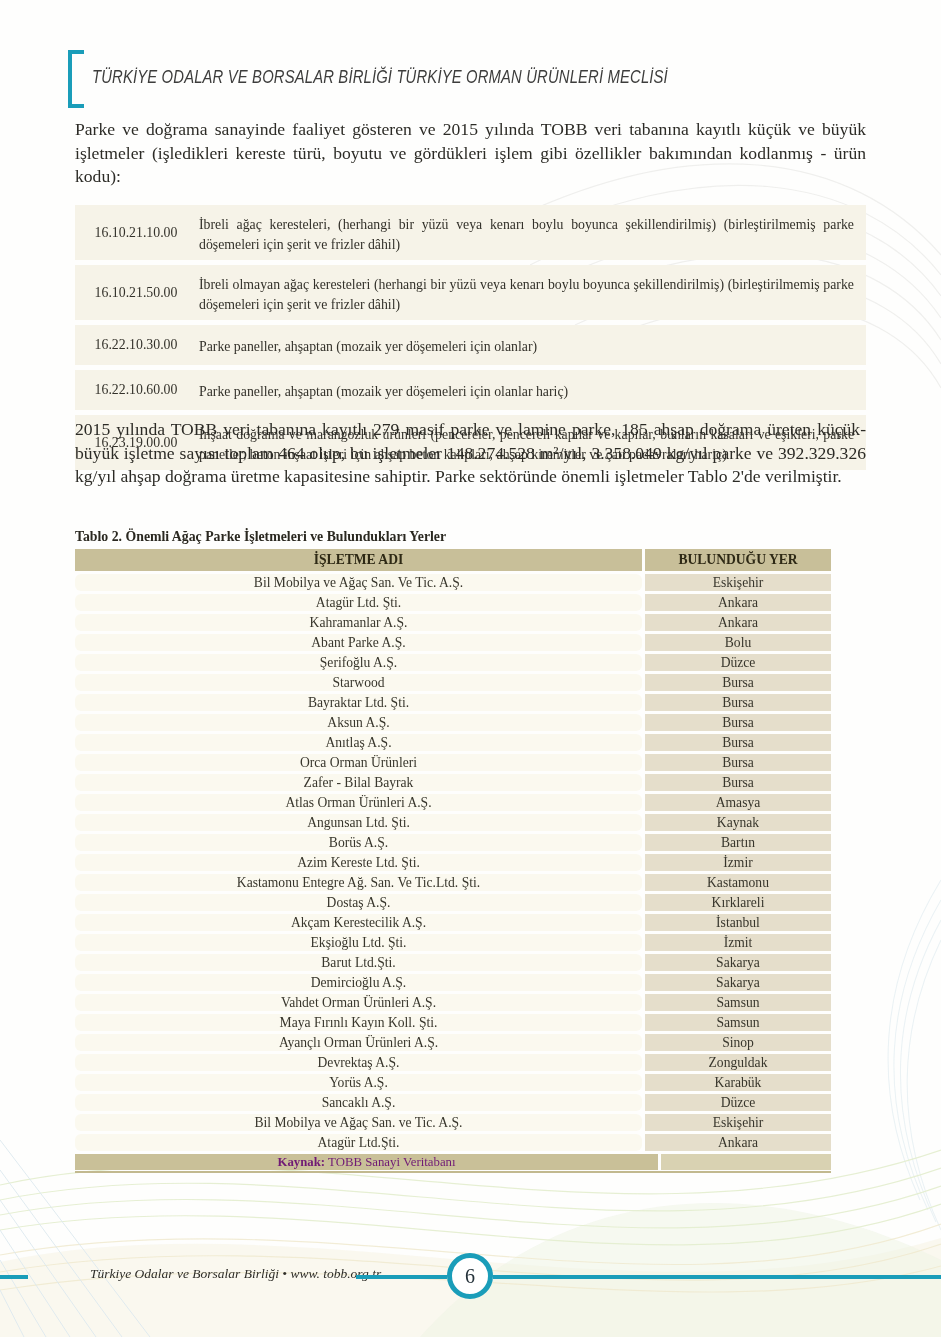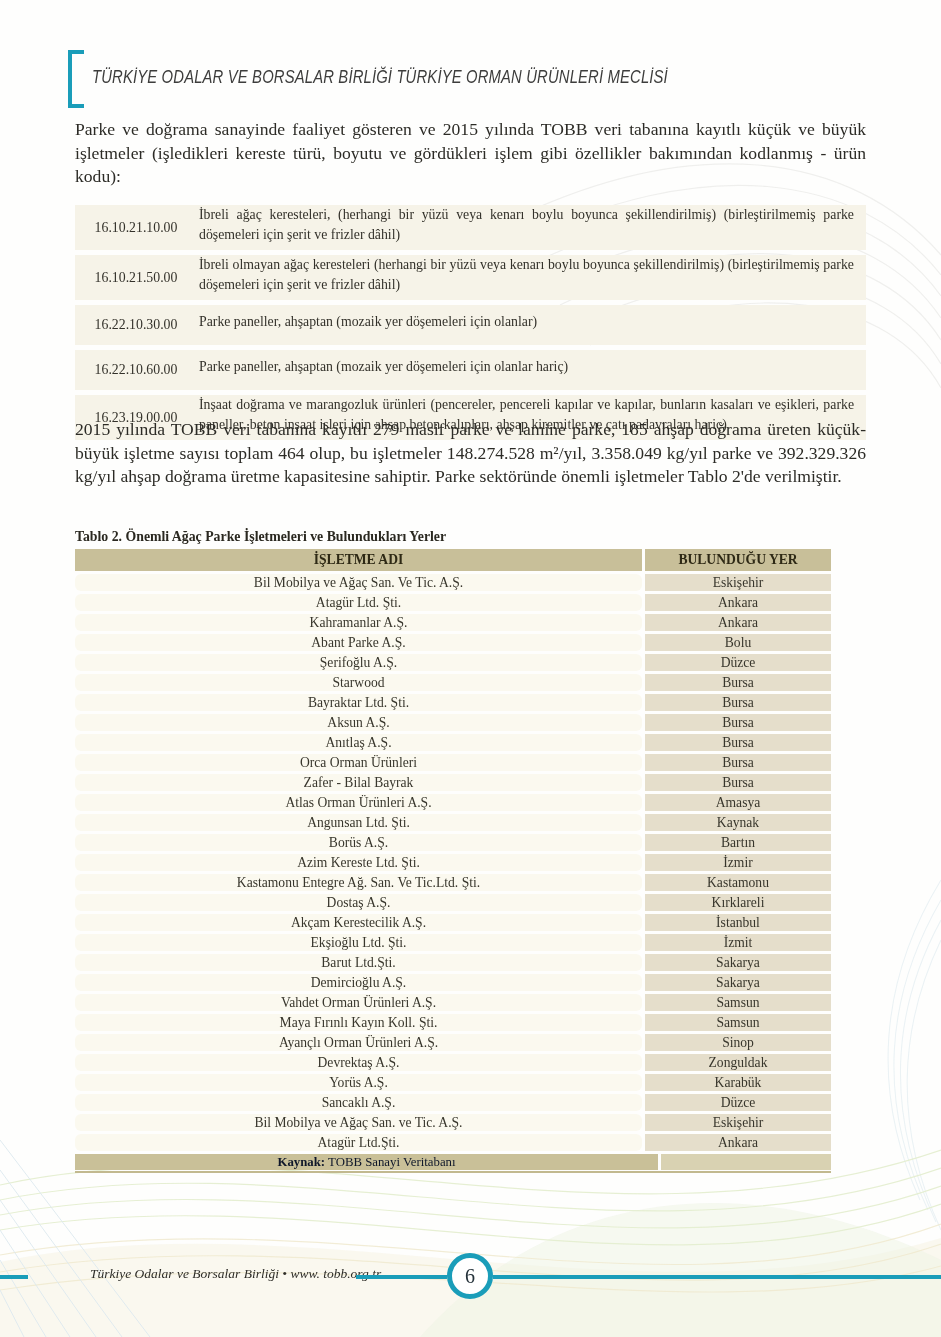--- a/index.html
+++ b/index.html
@@ -21,37 +21,37 @@
   .par{position:absolute;left:75px;width:791px;font-size:17.6px;line-height:23.6px;
     color:#2c2b26;text-align:justify;margin:0;}
   .par-intro{top:118px;}
   .par-body{top:418px;}
 
   
   .codes-table{position:absolute;top:205px;left:75px;width:791px;}
   .code-row{display:flex;background:#f6f3e8;margin-bottom:5px;min-height:40px;}
   .code-cell{width:122px;flex:0 0 122px;display:flex;align-items:center;justify-content:center;
     font-size:13.8px;color:#33312a;}
-  .desc-cell{flex:1;padding:0 12px 6px 2px;font-size:13.8px;line-height:19.5px;
+  .desc-cell{flex:1;padding:10px 12px 6px 2px;font-size:13.8px;line-height:19.5px;
     color:#33312a;text-align:justify;display:flex;flex-direction:column;justify-content:center;}
 
   
   .t2-caption{position:absolute;top:529px;left:75px;font-size:13.8px;font-weight:bold;color:#2a2820;}
   .t2{position:absolute;top:549px;left:75px;width:756px;font-size:13.6px;text-align:center;}
   .t2-headrow{display:flex;margin-bottom:3px;}
   .t2-headcell{background:#c8bf99;font-weight:bold;color:#2e2915;padding:3px 8px;line-height:16px;}
   .t2-headcell.left{flex:1;margin-right:3px;}
   .t2-headcell.right{flex:0 0 170px;}
   .t2-row{display:flex;margin-bottom:3px;}
   .t2-left{flex:1;background:#fbf9ef;color:#38362c;padding:0 8px;line-height:17px;margin-right:3px;
     white-space:nowrap;overflow:hidden;border-radius:6px;}
   .t2-right{flex:0 0 170px;background:#e5decb;color:#38362c;padding:0 8px;line-height:17px;}
   .t2-source{display:flex;margin-bottom:1px;}
   .t2-source .src-left{flex:1;background:#c9c098;padding:1px 8px;line-height:14px;font-size:12.8px;
-    color:#0f172a;margin-right:3px;}
+    color:#701a75;margin-right:3px;}
   .t2-source .src-right{flex:0 0 170px;background:#d9d2b2;}
   .t2-bottomline{height:2px;background:#c2b98f;margin-top:1px;}
 
   
   .footer-dash-left{position:absolute;left:0;top:1275px;width:28px;height:4px;background:#1a9db9;}
   .footer-text{position:absolute;left:90px;top:1266px;font-style:italic;font-size:13.5px;color:#2e2d28;}
   .footer-line-mid{position:absolute;left:356px;top:1275px;width:91px;height:4px;background:#1a9db9;}
   .footer-line-right{position:absolute;left:493px;top:1275px;width:448px;height:4px;background:#1a9db9;}
   .page-circle{position:absolute;left:447px;top:1253px;width:46px;height:46px;border-radius:50%;
     background:#ffffff;border:5px solid #1a9db9;box-sizing:border-box;display:flex;

